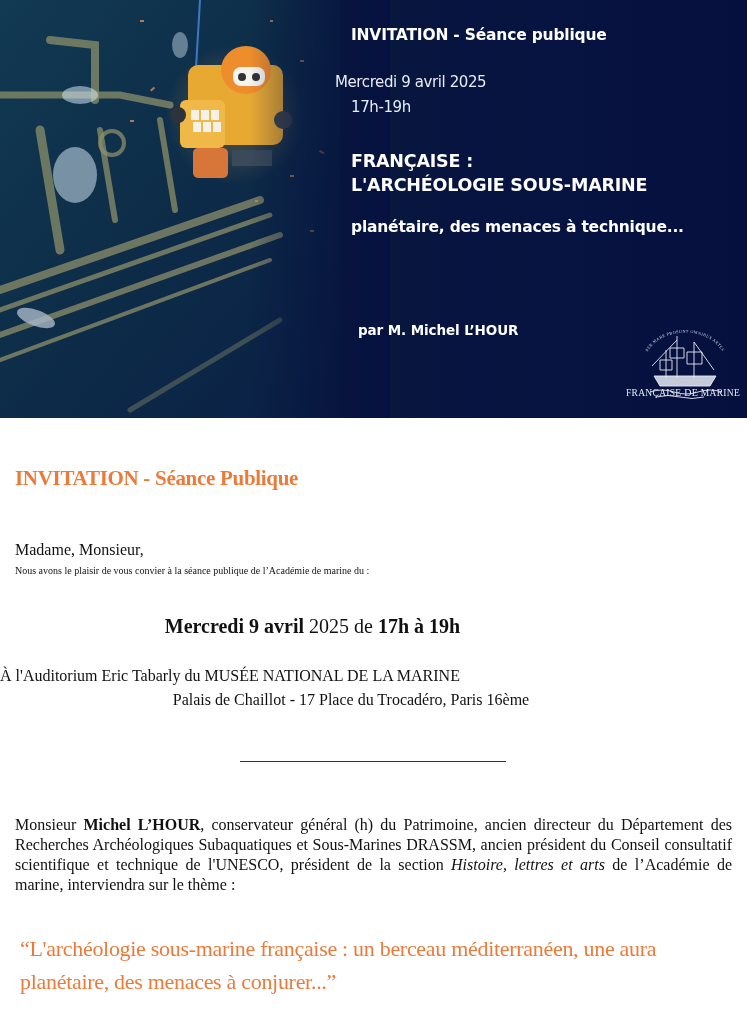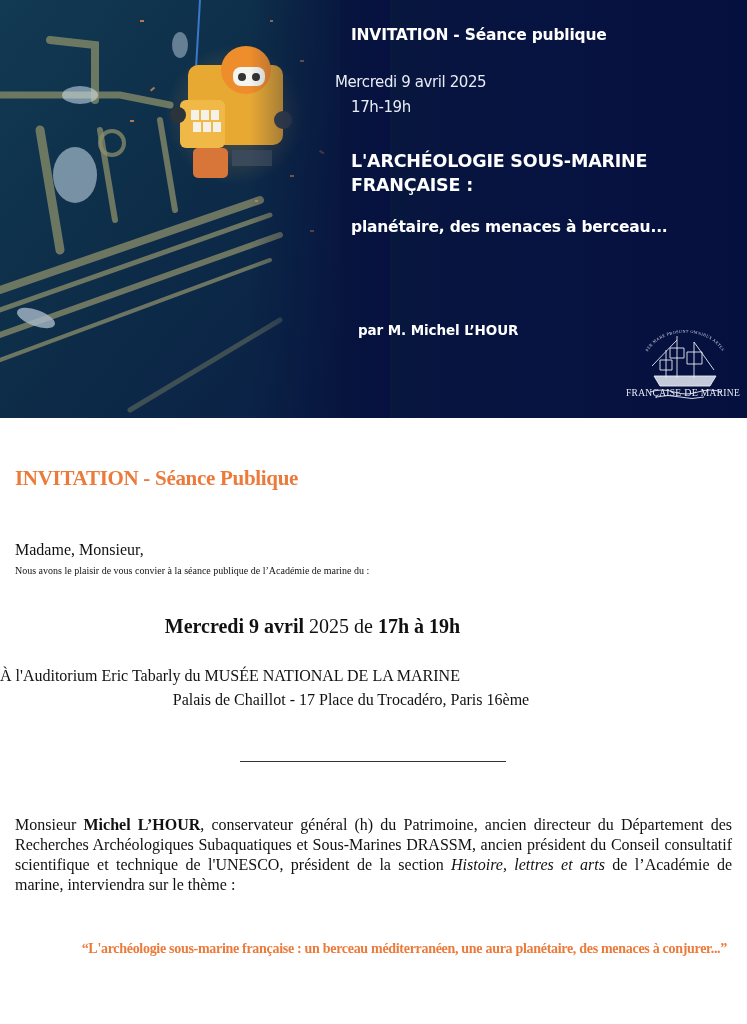--- a/index.html
+++ b/index.html
@@ -28,21 +28,21 @@
   .l { position: absolute; font-family: "Liberation Serif", serif; }
   .heading { left: 15px; top: 466px; font-size: 21px; font-weight: bold; color: #ec7a3a; letter-spacing: -0.3px; }
   .salute { left: 15px; top: 541px; font-size: 16px; }
   .intro { left: 15px; top: 565px; font-size: 10px; }
   .date-line { left: 0; width: 625px; text-align: center; top: 615px; font-size: 20px; }
   .date-line b { font-weight: bold; }
   .venue1 { left: 0; width: 747px; text-align: left; top: 667px; font-size: 16px; }
   .venue2 { left: 0; width: 702px; text-align: center; top: 691px; font-size: 16px; }
   .rule { position: absolute; left: 240px; top: 761px; width: 266px; height: 0; border-top: 1px solid #333; }
   .bio { left: 15px; top: 808px; width: 717px; font-size: 16px; line-height: 20px; text-align: justify; margin-top: 7px; }
-  .quote { left: 20px; top: 932px; width: 707px; text-align: right; font-size: 14px; font-weight: bold; color: #ec7a3a; line-height: 33px; letter-spacing: -0.3px; }
+  .quote { left: 20px; top: 932px; width: 707px; text-align: left; font-size: 22px; font-weight: normal; color: #ec7a3a; line-height: 33px; letter-spacing: -0.3px; }
 </style>
 </head>
 <body>
 
 <div class="banner">
   <svg class="photo" viewBox="0 0 340 418" preserveAspectRatio="none">
     <defs>
       <linearGradient id="water" x1="0" y1="0" x2="1" y2="1">
         <stop offset="0" stop-color="#123a52"></stop>
         <stop offset="0.5" stop-color="#0d2c48"></stop>
@@ -110,25 +110,25 @@
       <rect x="140" y="20" width="4" height="2"></rect>
       <rect x="270" y="20" width="3" height="2"></rect>
     </g>
   </svg>
   <div class="photo-fade"></div>
 
   <div class="b-text b-inv">INVITATION - Séance publique</div>
   <div class="b-text b-date">Mercredi 9 avril 2025</div>
   <div class="b-text b-time">17h-19h</div>
   <div class="b-text b-title">
+    <div>FRANÇAISE :</div>
     <div>L'ARCHÉOLOGIE SOUS-MARINE</div>
-    <div>FRANÇAISE :</div>
   </div>
   <div class="b-text b-sub">
-    <div>planétaire, des menaces à berceau...</div>
+    <div>planétaire, des menaces à technique...</div>
   </div>
   <div class="b-text b-by">par M. Michel L’HOUR</div>
 
   <svg class="logo" viewBox="0 0 106 86">
     <defs>
         <path id="arc" d="M14 38 A40 30 0 0 1 92 38"></path>
       </defs>
     <text font-family="Liberation Serif, serif" font-size="4.2" fill="#cfd6e6" letter-spacing="0.4">
       <textPath href="#arc" startOffset="50%" text-anchor="middle">PER MARE PROSUNT OMNIBUS ARTES</textPath>
     </text>

